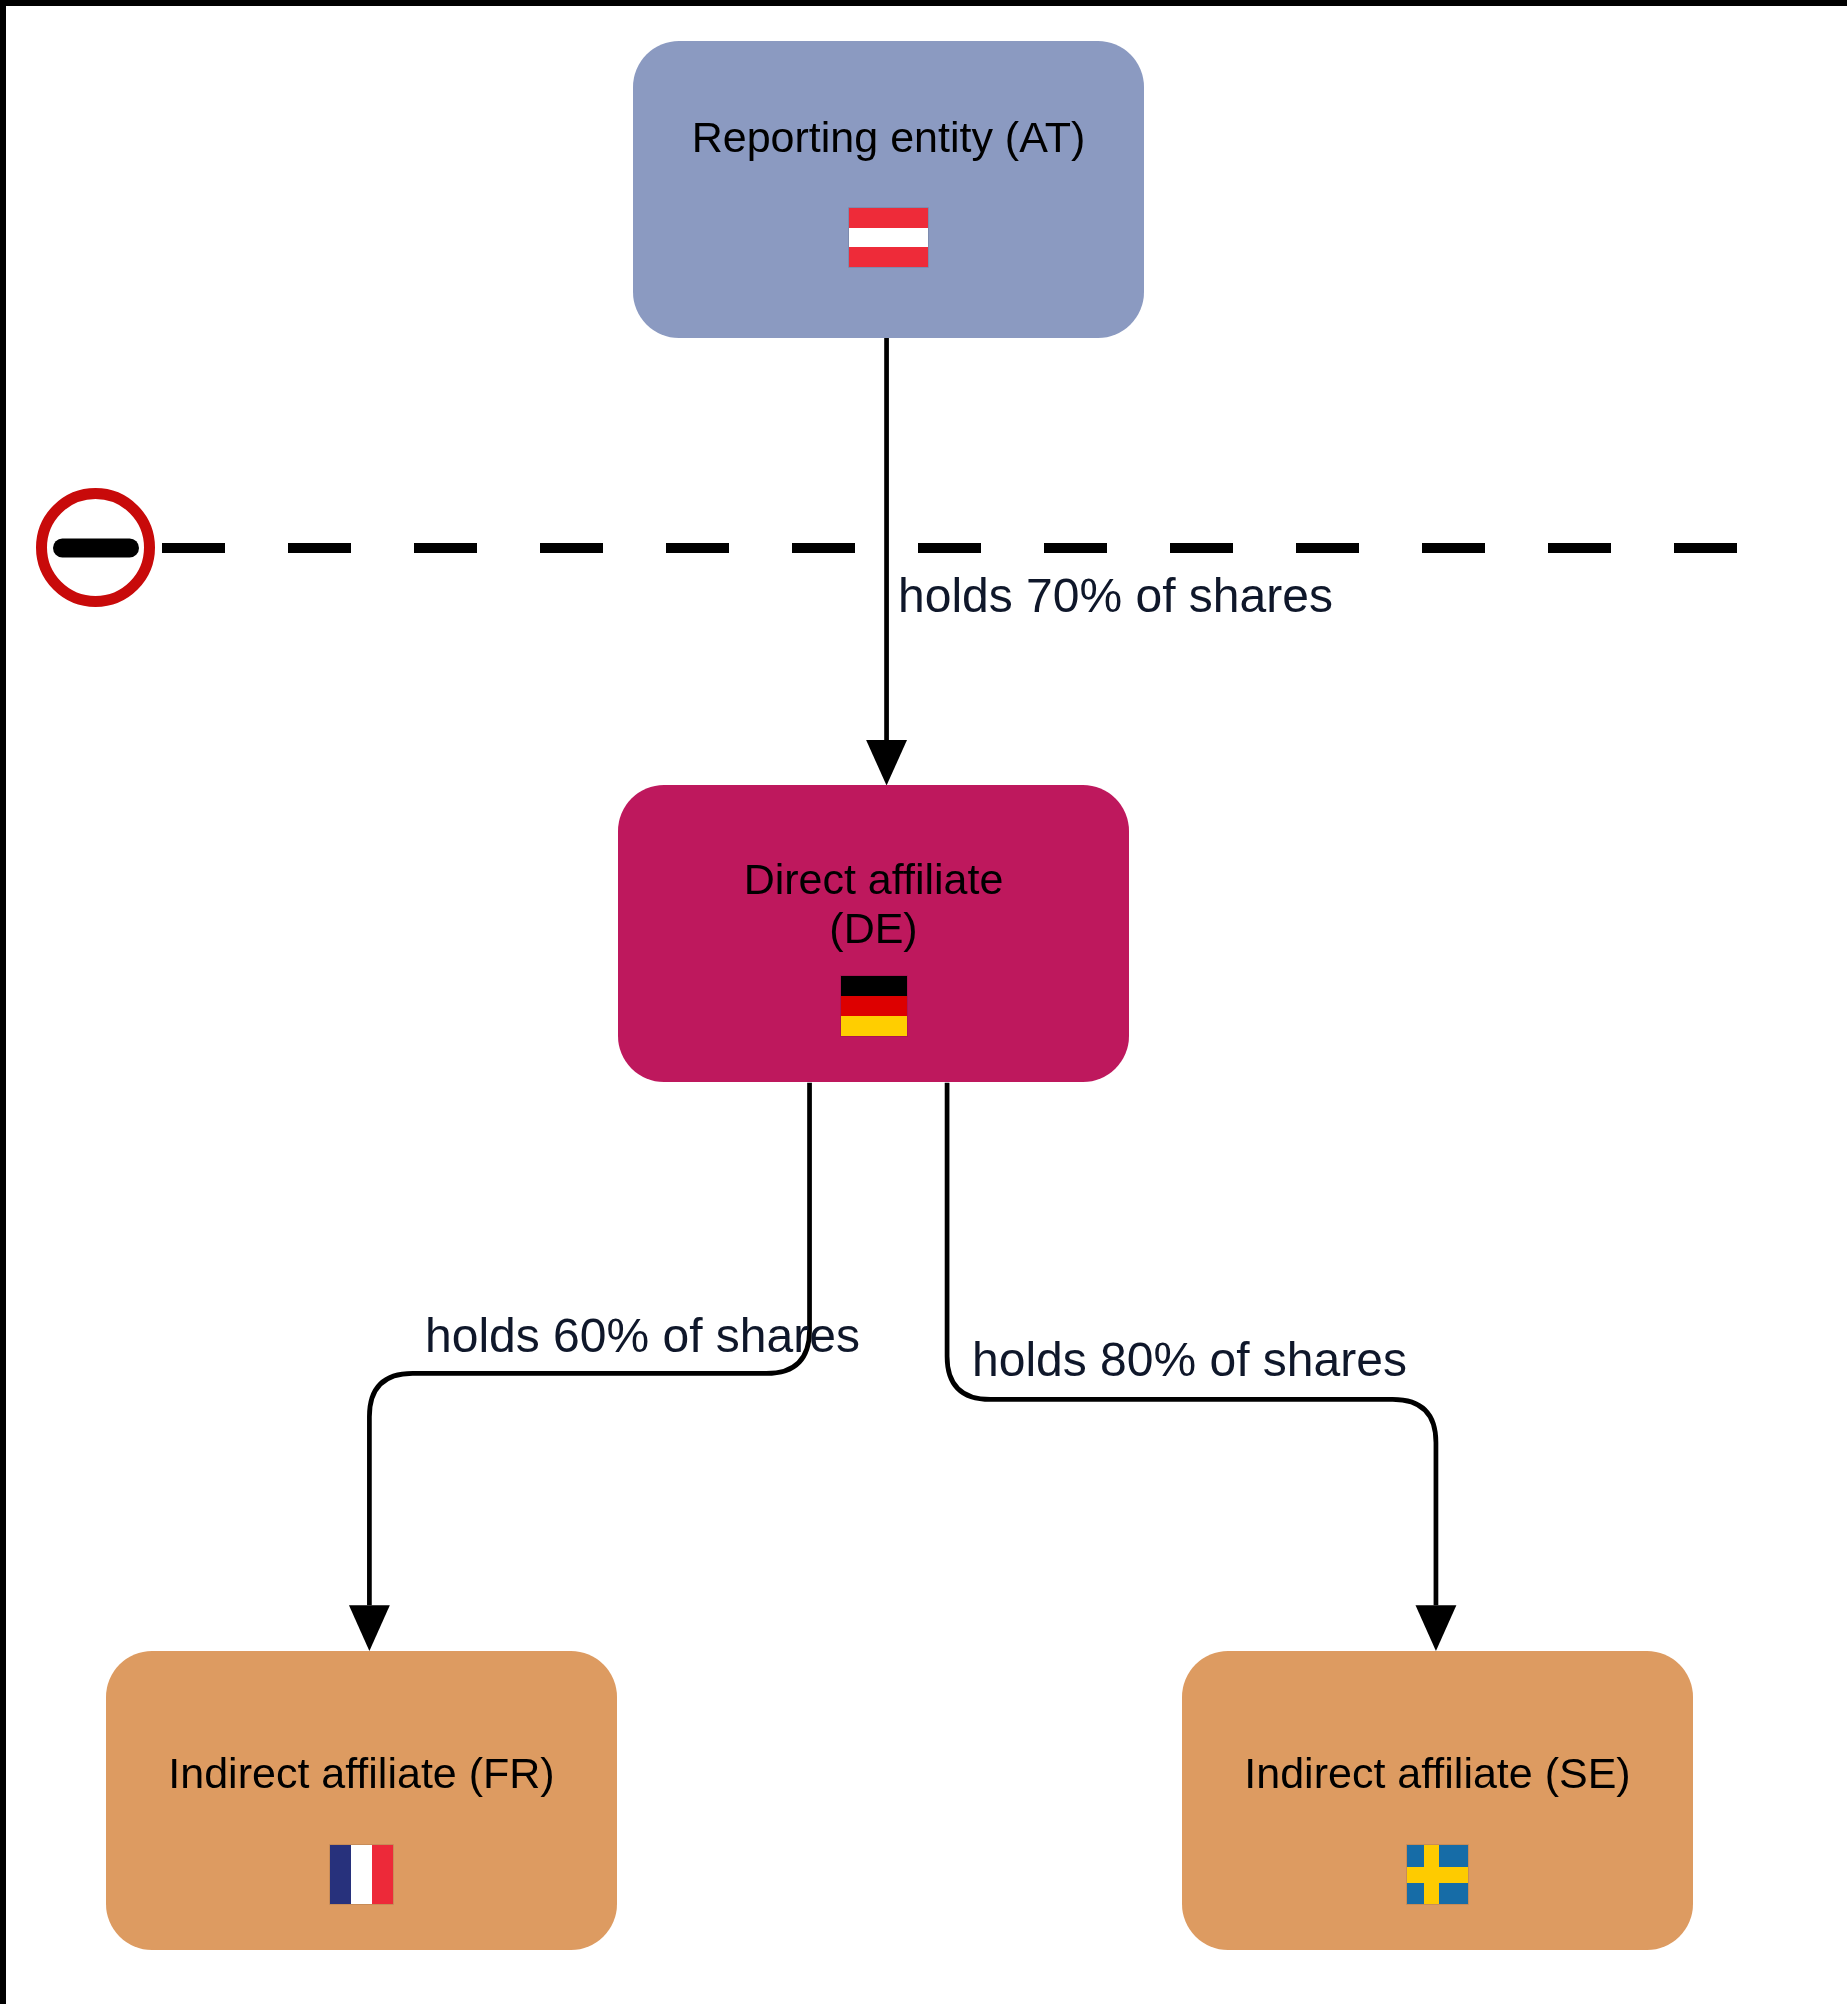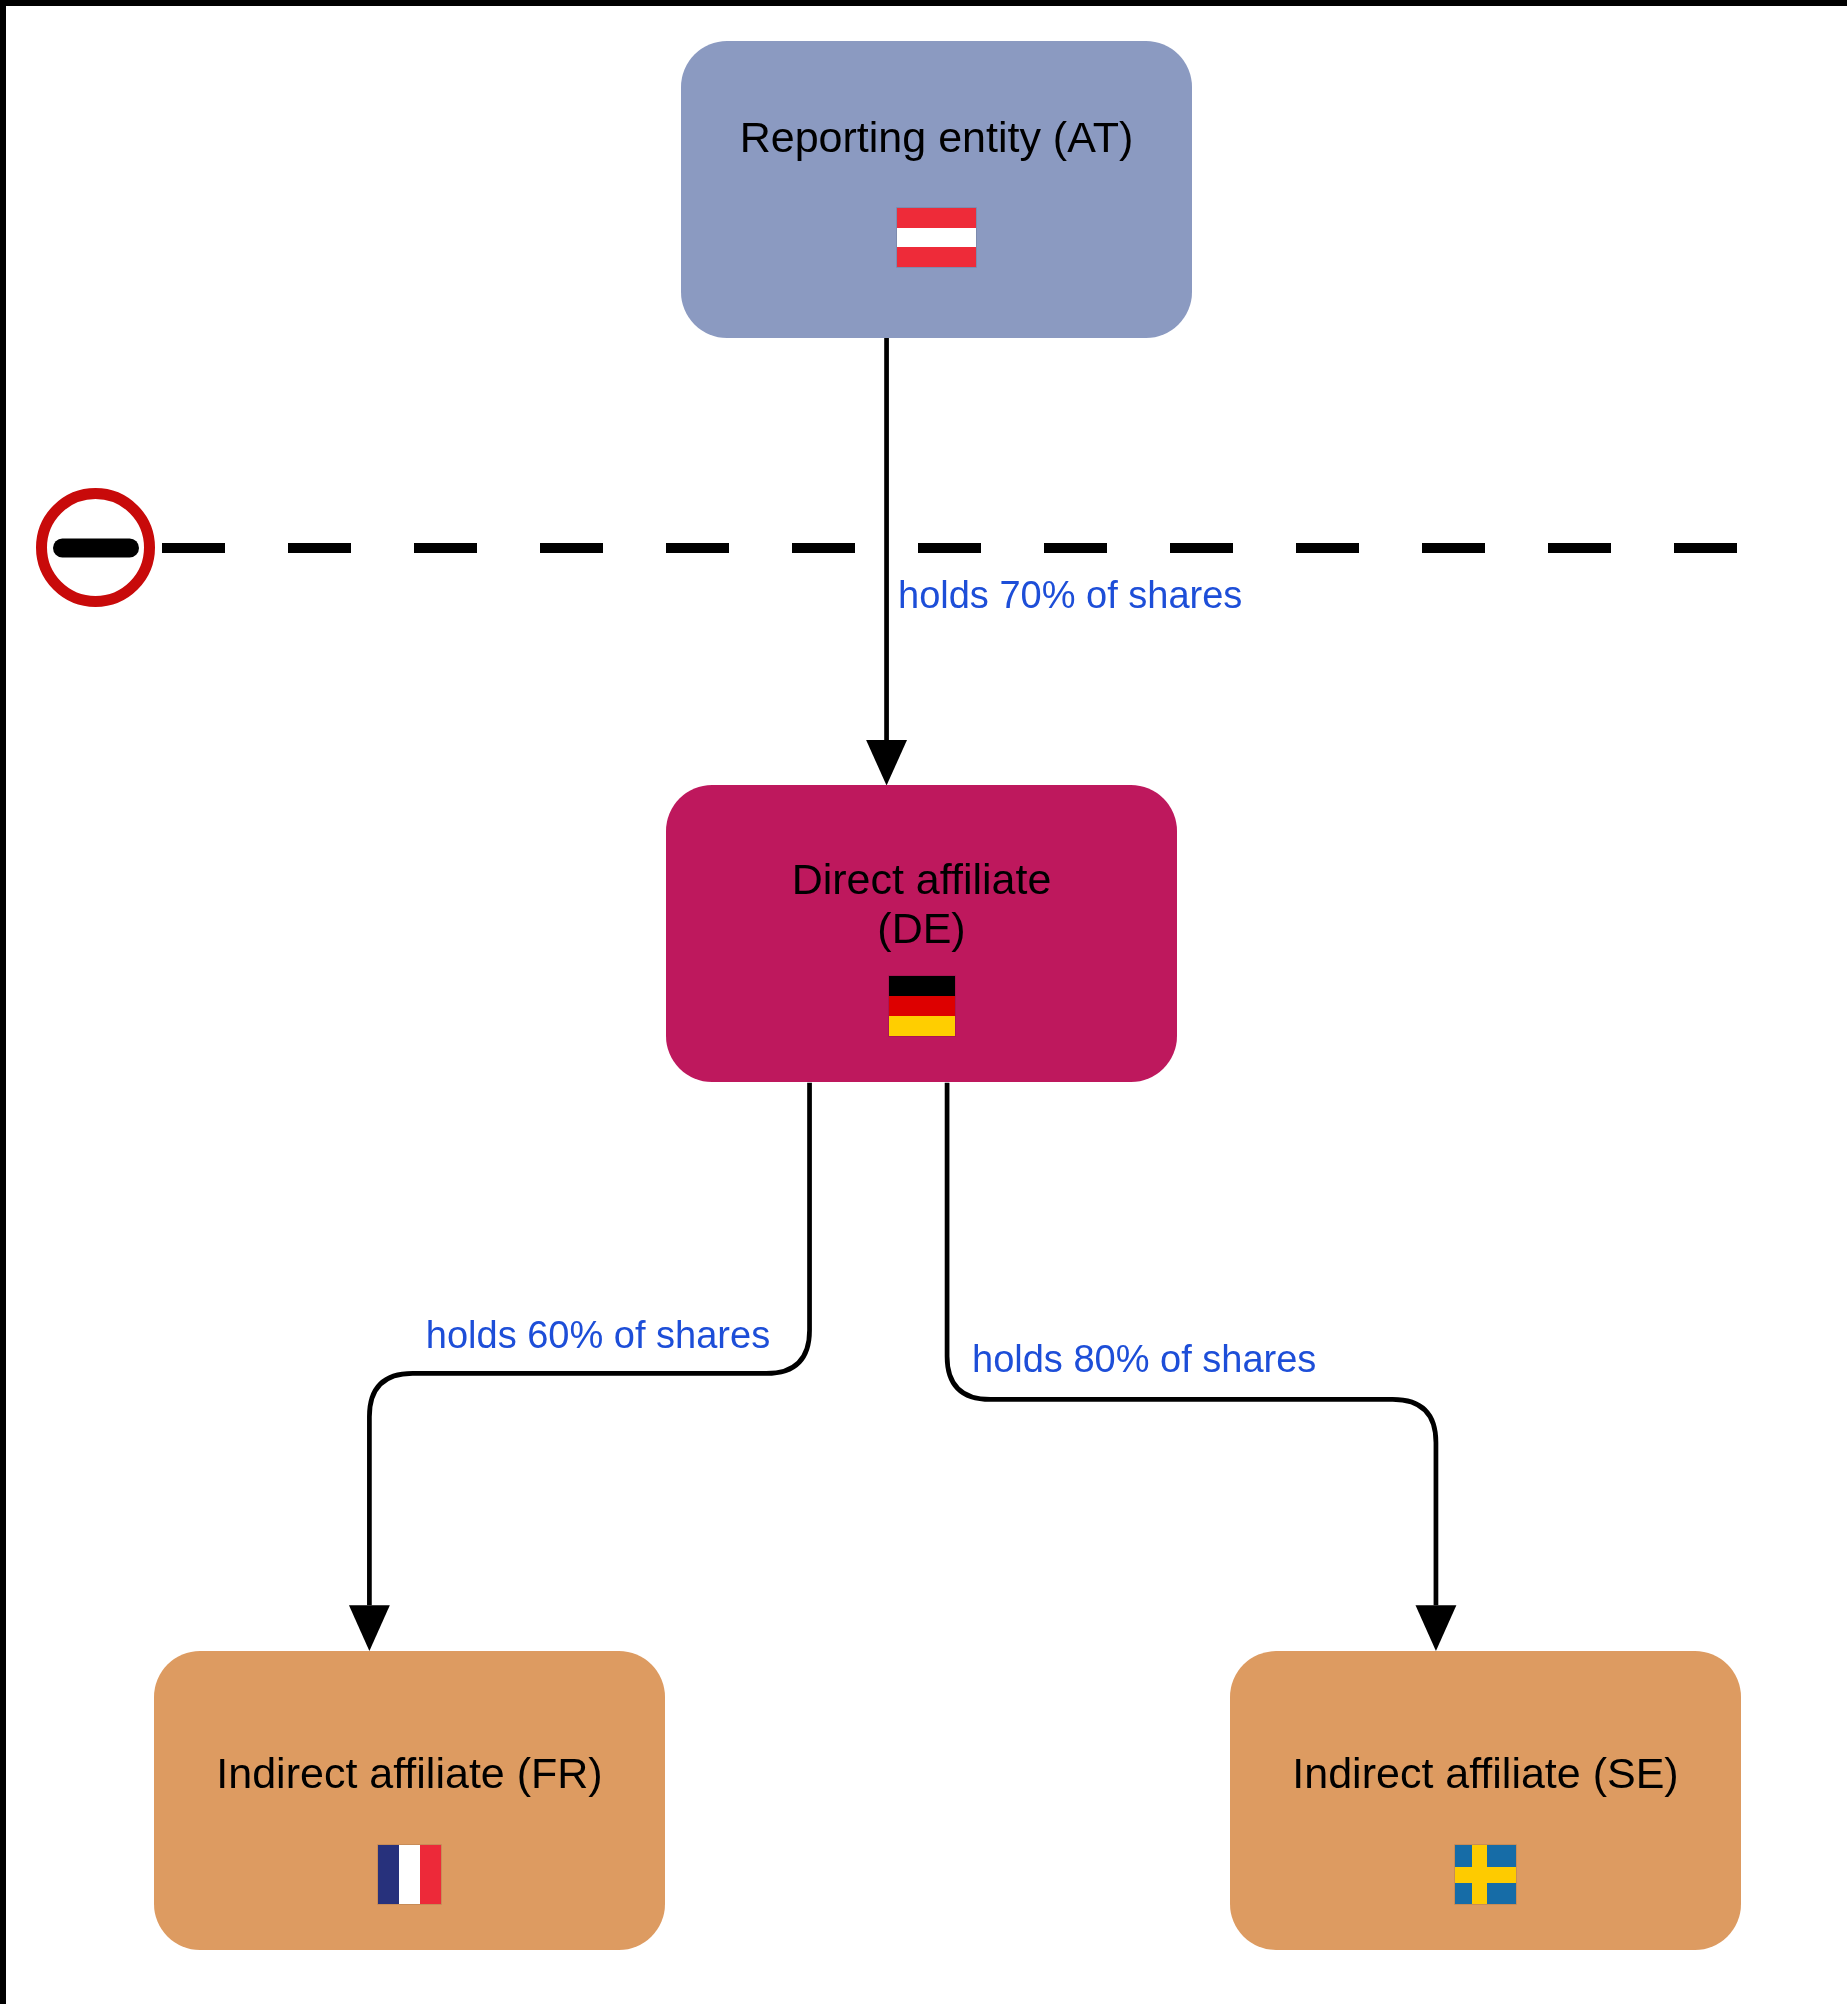--- a/index.html
+++ b/index.html
@@ -37,21 +37,20 @@
   .no-entry .bar {
     position: absolute; left: 50%; top: 50%; transform: translate(-50%, -50%);
     width: 86px; height: 19px; background: #000; border-radius: 9.4px;
   }
 
   .node {
     position: absolute; width: 511px; height: 297px;
     box-sizing: border-box; border-radius: 46px;
     display: flex; flex-direction: column; align-items: center; justify-content: center;
     color: #000;
-    margin-left: 48px;
   }
   .node .node-label {
     font-size: 43px; line-height: 49px; text-align: center; white-space: nowrap;
   }
   .node-at { left: 633px; top: 41px; }
   .node-at .content-gap { height: 46px; }
   .node-de { left: 618px; top: 785px; padding-top: 24.4px; }
   .node-de .content-gap { height: 23px; }
   .node-fr { left: 106px; top: 1651px; height: 299px; padding-top: 51px; }
   .node-se { left: 1182px; top: 1651px; height: 299px; padding-top: 51px; }
@@ -72,21 +71,21 @@
   }
   .flag-sweden {
     width: 61px; height: 59px;
     background:
       linear-gradient(90deg, transparent 0 28%, #fecb00 28% 52%, transparent 52%),
       linear-gradient(180deg, transparent 0 38%, #fecb00 38% 64%, transparent 64%),
       #166ca7;
   }
 
   .edge-label {
-    position: absolute; font-size: 38px; line-height: 39px; color: #1d4ed8; white-space: nowrap;
+    position: absolute; font-size: 48px; line-height: 39px; color: #0f172a; white-space: nowrap;
   }
   .edge-label-70 { left: 898px; top: 576px; }
   .edge-label-60 { left: 425px; top: 1316px; width: 346px; text-align: center; }
   .edge-label-80 { left: 972px; top: 1316px; margin-top: 24px; }
 </style>
 </head>
 <body>
 
 <div class="canvas">
 

